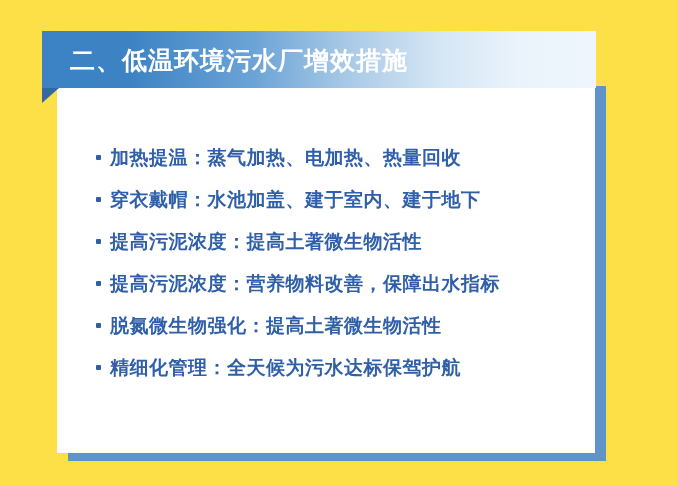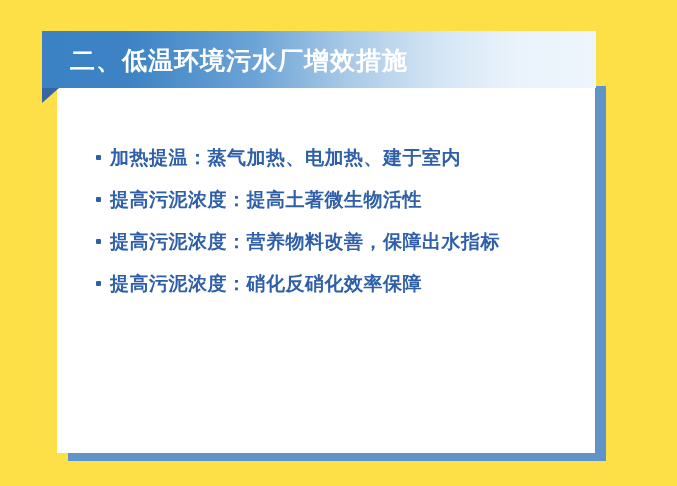--- a/index.html
+++ b/index.html
@@ -139,35 +139,43 @@
   <div class="banner-fold"></div>
 
   <div class="header-banner">
     <div class="header-title">二、低温环境污水厂增效措施</div>
   </div>
 
   <div class="bullet-list">
 
     <div class="bullet-item">
       <span class="bullet-marker"></span>
-      <span class="bullet-text">加热提温：蒸气加热、电加热、建于室内</span>
+      <span class="bullet-text">加热提温：蒸气加热、电加热、热量回收</span>
     </div>
 
+    <div class="bullet-item">
+      <span class="bullet-marker"></span>
+      <span class="bullet-text">穿衣戴帽：水池加盖、建于室内、建于地下</span>
+    </div>
 
     <div class="bullet-item">
       <span class="bullet-marker"></span>
       <span class="bullet-text">提高污泥浓度：提高土著微生物活性</span>
     </div>
 
     <div class="bullet-item">
       <span class="bullet-marker"></span>
       <span class="bullet-text">提高污泥浓度：营养物料改善，保障出水指标</span>
     </div>
 
     <div class="bullet-item">
       <span class="bullet-marker"></span>
-      <span class="bullet-text">提高污泥浓度：硝化反硝化效率保障</span>
+      <span class="bullet-text">脱氮微生物强化：提高土著微生物活性</span>
     </div>
 
+    <div class="bullet-item">
+      <span class="bullet-marker"></span>
+      <span class="bullet-text">精细化管理：全天候为污水达标保驾护航</span>
+    </div>
 
   </div>
 
 </div>
 
 </body></html>

